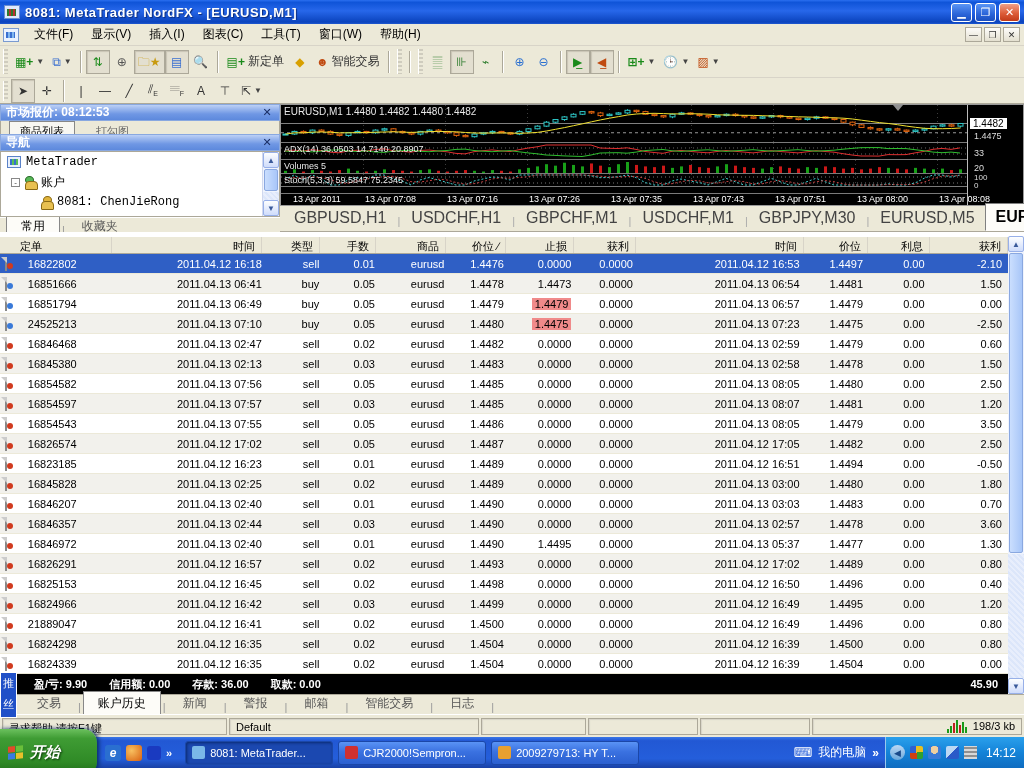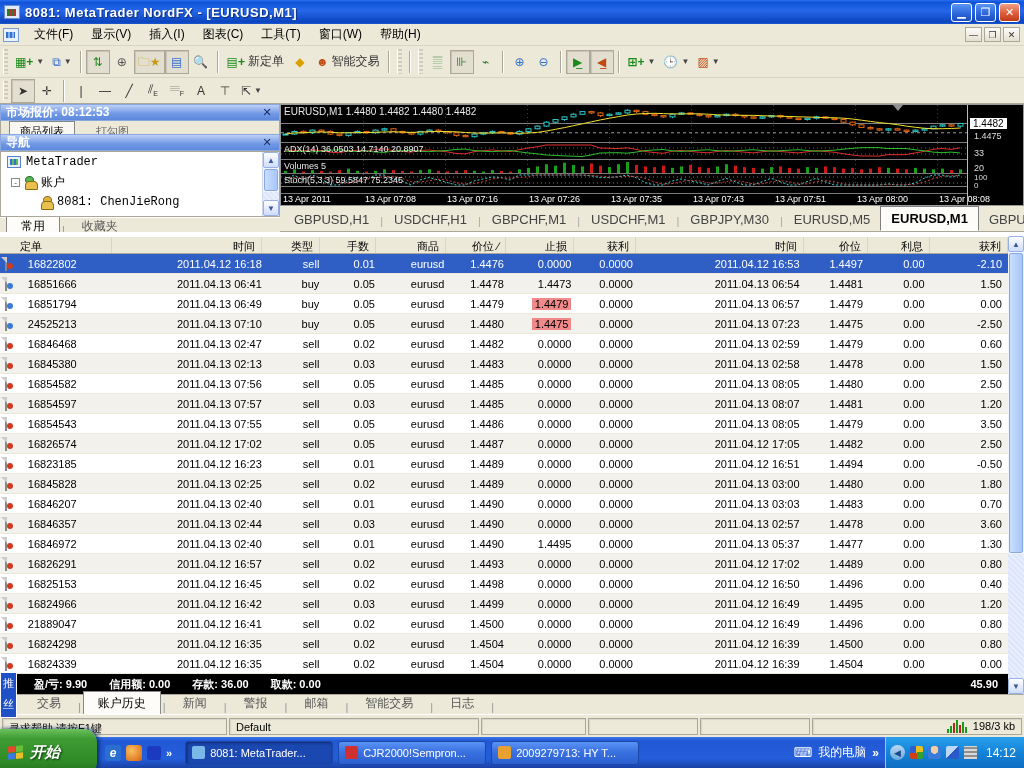--- a/index.html
+++ b/index.html
@@ -85,21 +85,21 @@
   #cw-axis { height:11px; border-bottom:none; position:relative; color:#fff; }
   #cw-axis span { position:absolute; top:0; font-size:9px; white-space:nowrap; }
   #price-scale { position:absolute; right:0; top:0; width:56px; height:100px; border-left:1px solid #bbb; color:#ddd; font-size:9px; }
   #price-scale .pbox { position:absolute; left:2px; background:#fff; color:#000; padding:0 3px; font-size:10px; }
   #price-scale .plabel { position:absolute; left:6px; }
   .tri-marker { position:absolute; top:0; width:0; height:0; border-left:5px solid transparent; border-right:5px solid transparent; border-top:6px solid #909090; z-index:3;}
 
   
   #chart-tabs { position:absolute; left:280px; top:206px; width:744px; height:26px; background:#ece9d8;
     display:flex; align-items:flex-end; padding-left:4px; border-bottom:1px solid #aca899; }
-  .chart-tab { padding:4px 10px; font-size:13px; color:#444; white-space:nowrap; }
+  .chart-tab { padding:4px 10px; font-size:16px; color:#444; white-space:nowrap; }
   .chart-tab.active { background:#fdfcf8; border:1px solid #808080; border-bottom:1px solid #fdfcf8; color:#000; font-weight:bold; }
   .ct-sep { color:#aaa; padding:4px 1px; }
 
   
   #terminal { position:absolute; left:0; top:232px; width:1024px; height:482px; background:#fff; border-top:2px solid #fff; }
   #term-close { position:absolute; left:2px; top:3px; width:13px; height:13px; font-size:10px; color:#333;
     display:flex; align-items:center; justify-content:center; border:1px solid #ece9d8; background:#ece9d8;}
   #term-header { position:absolute; left:0; top:2px; width:1008px; height:18px; background:#ece9d8;
     border-top:1px solid #fff; border-bottom:1px solid #aca899; display:flex; padding-left:16px; }
   .hcell { border-right:1px solid #d8d4c8; padding:2px 6px 0 4px; font-size:11px; color:#000; text-align:right; }
@@ -638,21 +638,21 @@
             <line x1="574.5" y1="0" x2="574.5" y2="12" stroke="#3c3c3c" stroke-dasharray="1,3"></line>
             <line x1="656.5" y1="0" x2="656.5" y2="12" stroke="#3c3c3c" stroke-dasharray="1,3"></line>
             <line x1="0" y1="3" x2="686" y2="3" stroke="#777" stroke-dasharray="1,3"></line>
             <line x1="0" y1="9" x2="686" y2="9" stroke="#777" stroke-dasharray="1,3"></line>
             <polyline points="4,6.0 13,1.0 22,6.0 31,1.0 40,4.3 49,11.0 58,11.0 67,6.0 76,3.5 85,6.0 94,1.0 103,1.0 112,5.0 121,7.0 130,11.0 139,6.0 148,3.5 157,6.0 166,8.5 175,11.0 184,11.0 193,7.0 202,5.0 211,3.0 220,3.5 229,6.0 238,1.0 247,1.0 256,1.0 265,1.0 274,1.0 283,1.0 292,1.0 301,1.0 310,1.8 319,3.7 328,3.5 337,2.7 346,1.0 355,3.5 364,8.5 373,11.0 382,11.0 391,7.0 400,5.0 409,7.0 418,8.5 427,11.0 436,7.7 445,4.3 454,7.7 463,11.0 472,11.0 481,7.7 490,4.3 499,7.7 508,11.0 517,11.0 526,7.7 535,4.3 544,7.7 553,11.0 562,11.0 571,11.0 580,11.0 589,11.0 598,11.0 607,9.9 616,11.0 625,11.0 634,9.0 643,4.3 652,1.0 661,1.0 670,3.0 679,1.0 " fill="none" stroke="#40d0d0" stroke-dasharray="2,2"></polyline>
             <polyline points="4,6.0 13,3.5 22,4.3 31,2.7 40,3.8 49,5.4 58,8.8 67,9.3 76,6.8 85,5.2 94,3.5 103,2.7 112,2.3 121,4.3 130,7.7 139,8.0 148,6.8 157,5.2 166,6.0 175,8.5 184,10.2 193,9.7 202,7.7 211,5.0 220,3.8 229,4.2 238,3.5 247,2.7 256,1.0 265,1.0 274,1.0 283,1.0 292,1.0 301,1.0 310,1.3 319,2.2 328,3.0 337,3.3 346,2.4 355,2.4 364,4.3 373,7.7 382,10.2 391,9.7 400,7.7 409,6.3 418,6.8 427,8.8 436,9.1 445,7.7 454,6.6 463,7.7 472,9.9 481,9.9 490,7.7 499,6.6 508,7.7 517,9.9 526,9.9 535,7.7 544,6.6 553,7.7 562,9.9 571,11.0 580,11.0 589,11.0 598,11.0 607,10.6 616,10.6 625,10.6 634,10.3 643,8.1 652,4.8 661,2.1 670,1.7 679,1.7 " fill="none" stroke="#c04040" stroke-dasharray="2,2"></polyline>
           </svg>
         </div>
       <div class="cw" id="cw-empty"></div>
       <div id="cw-axis">
-          <span style="left: 2px;">13 Apr 2011</span>
+          <span style="left: 12px;">13 Apr 2011</span>
           <span style="left: 84px;">13 Apr 07:08</span>
           <span style="left: 166px;">13 Apr 07:16</span>
           <span style="left: 248px;">13 Apr 07:26</span>
           <span style="left: 330px;">13 Apr 07:35</span>
           <span style="left: 412px;">13 Apr 07:43</span>
           <span style="left: 494px;">13 Apr 07:51</span>
           <span style="left: 576px;">13 Apr 08:00</span>
           <span style="left: 658px;">13 Apr 08:08</span>
         </div>
     </div>

